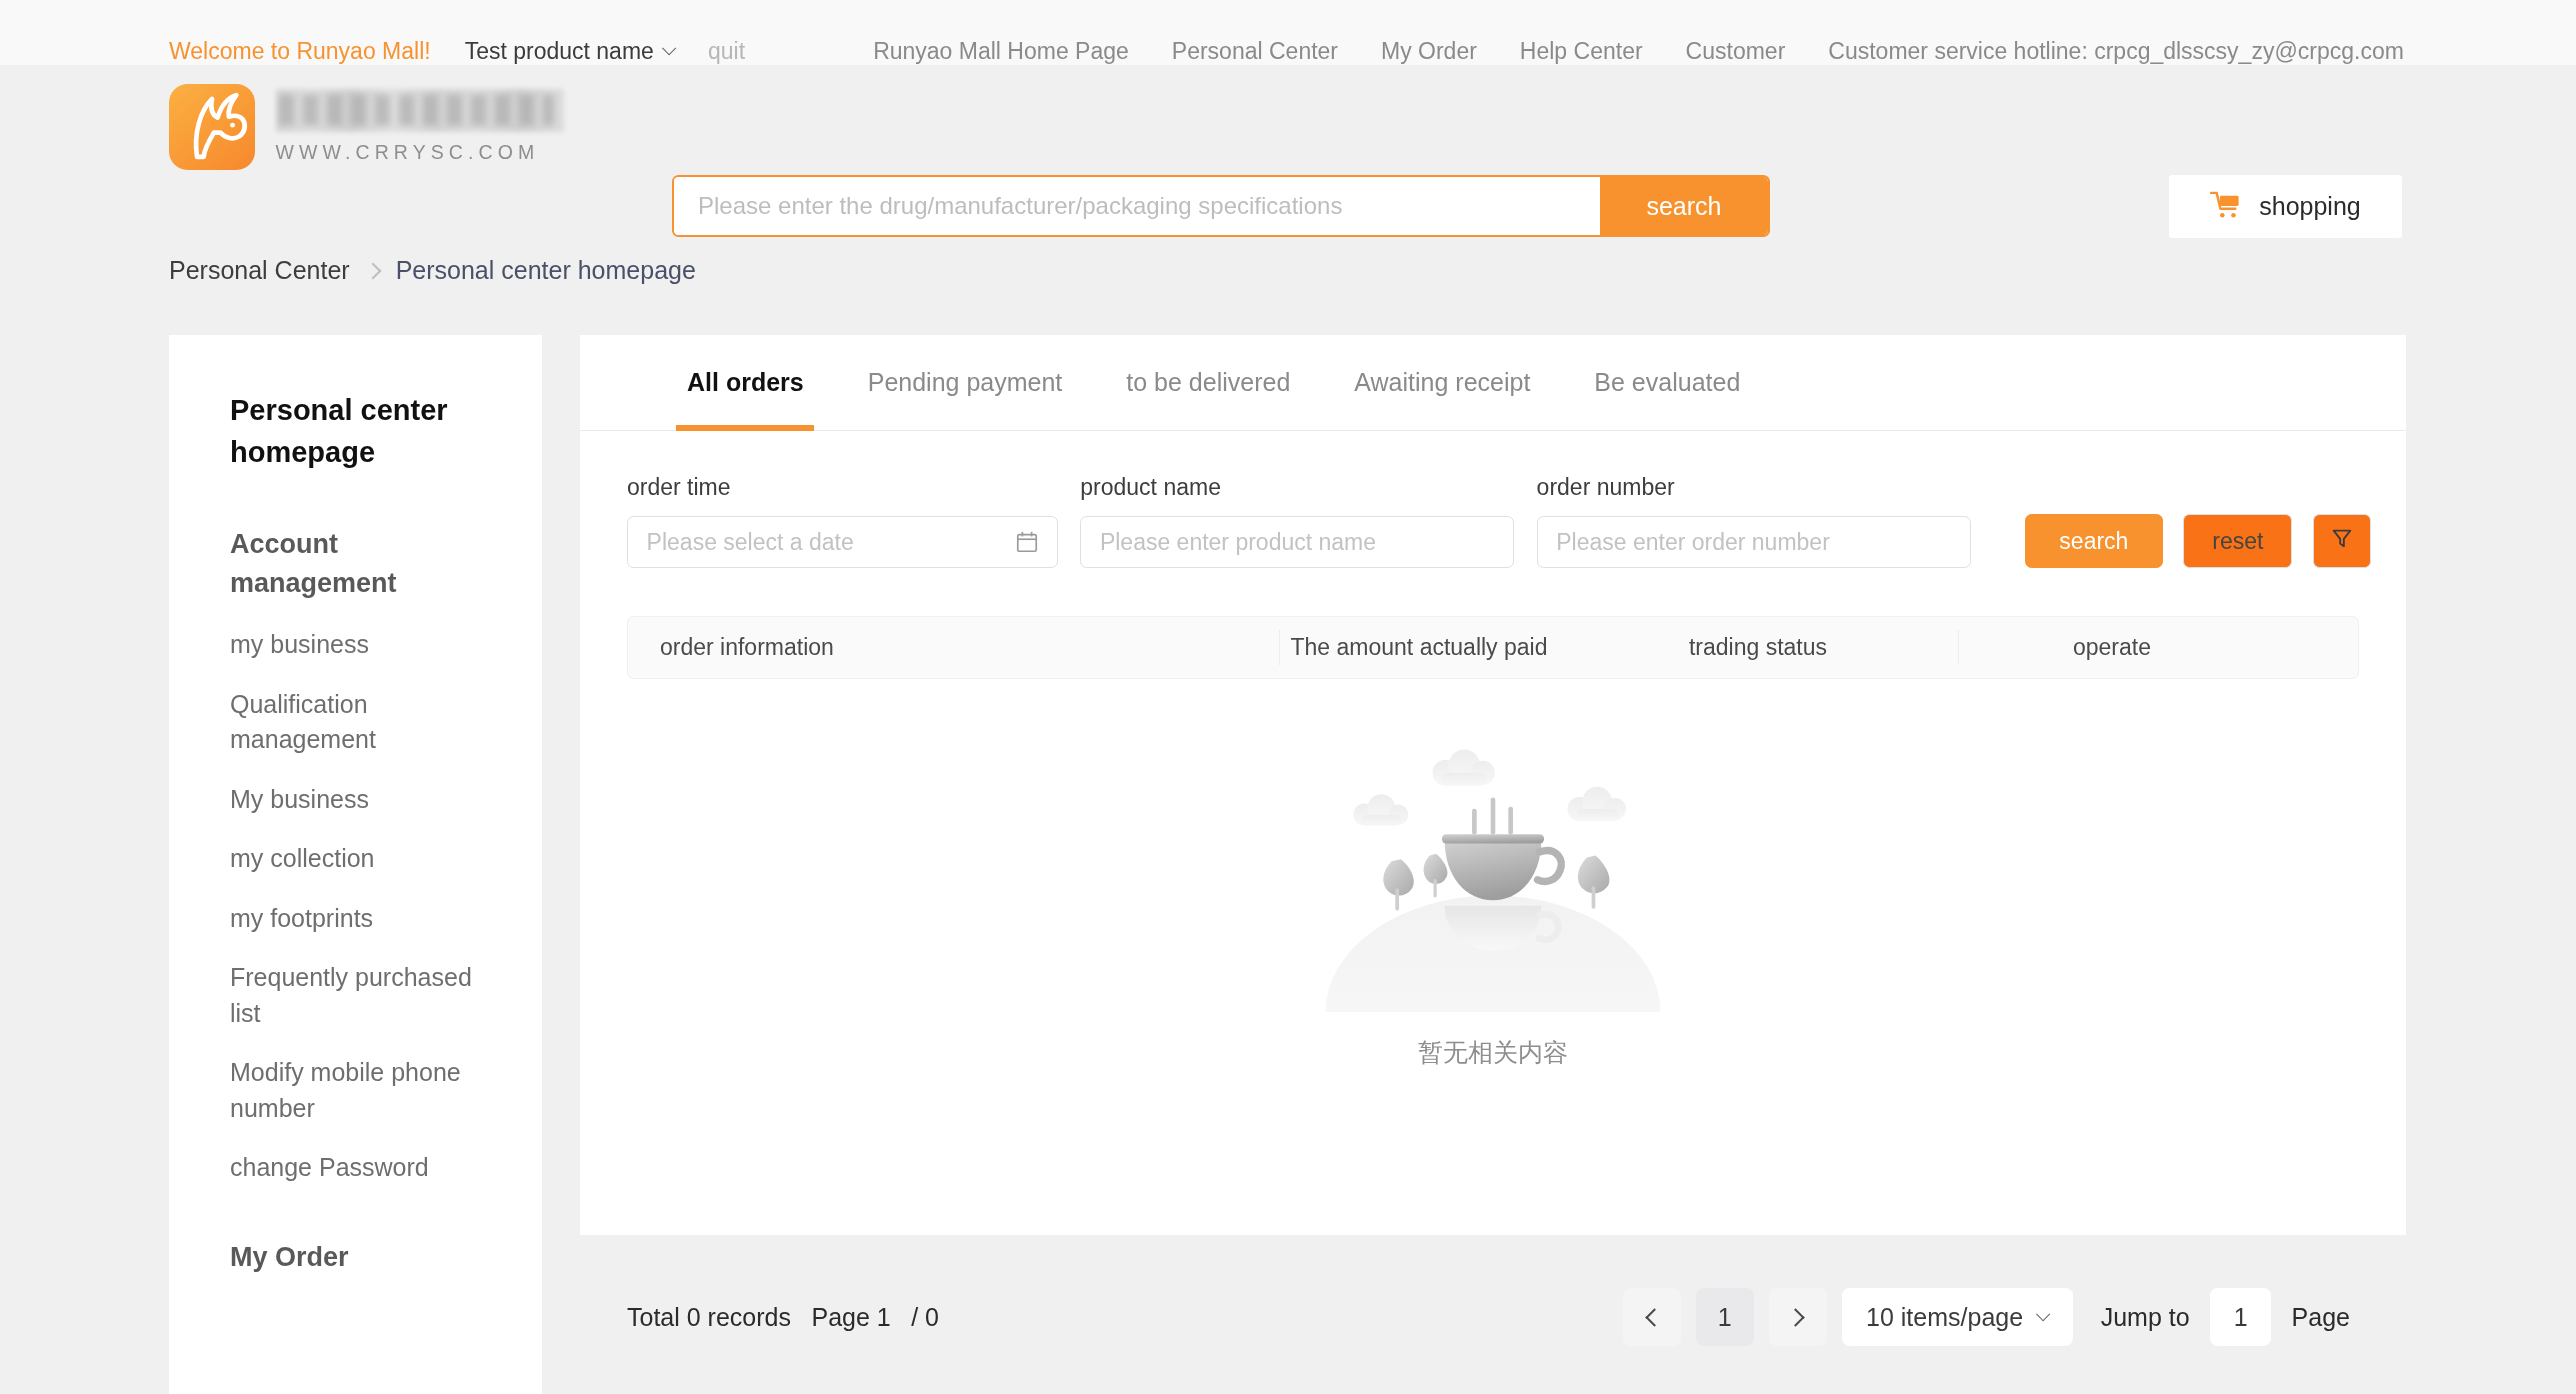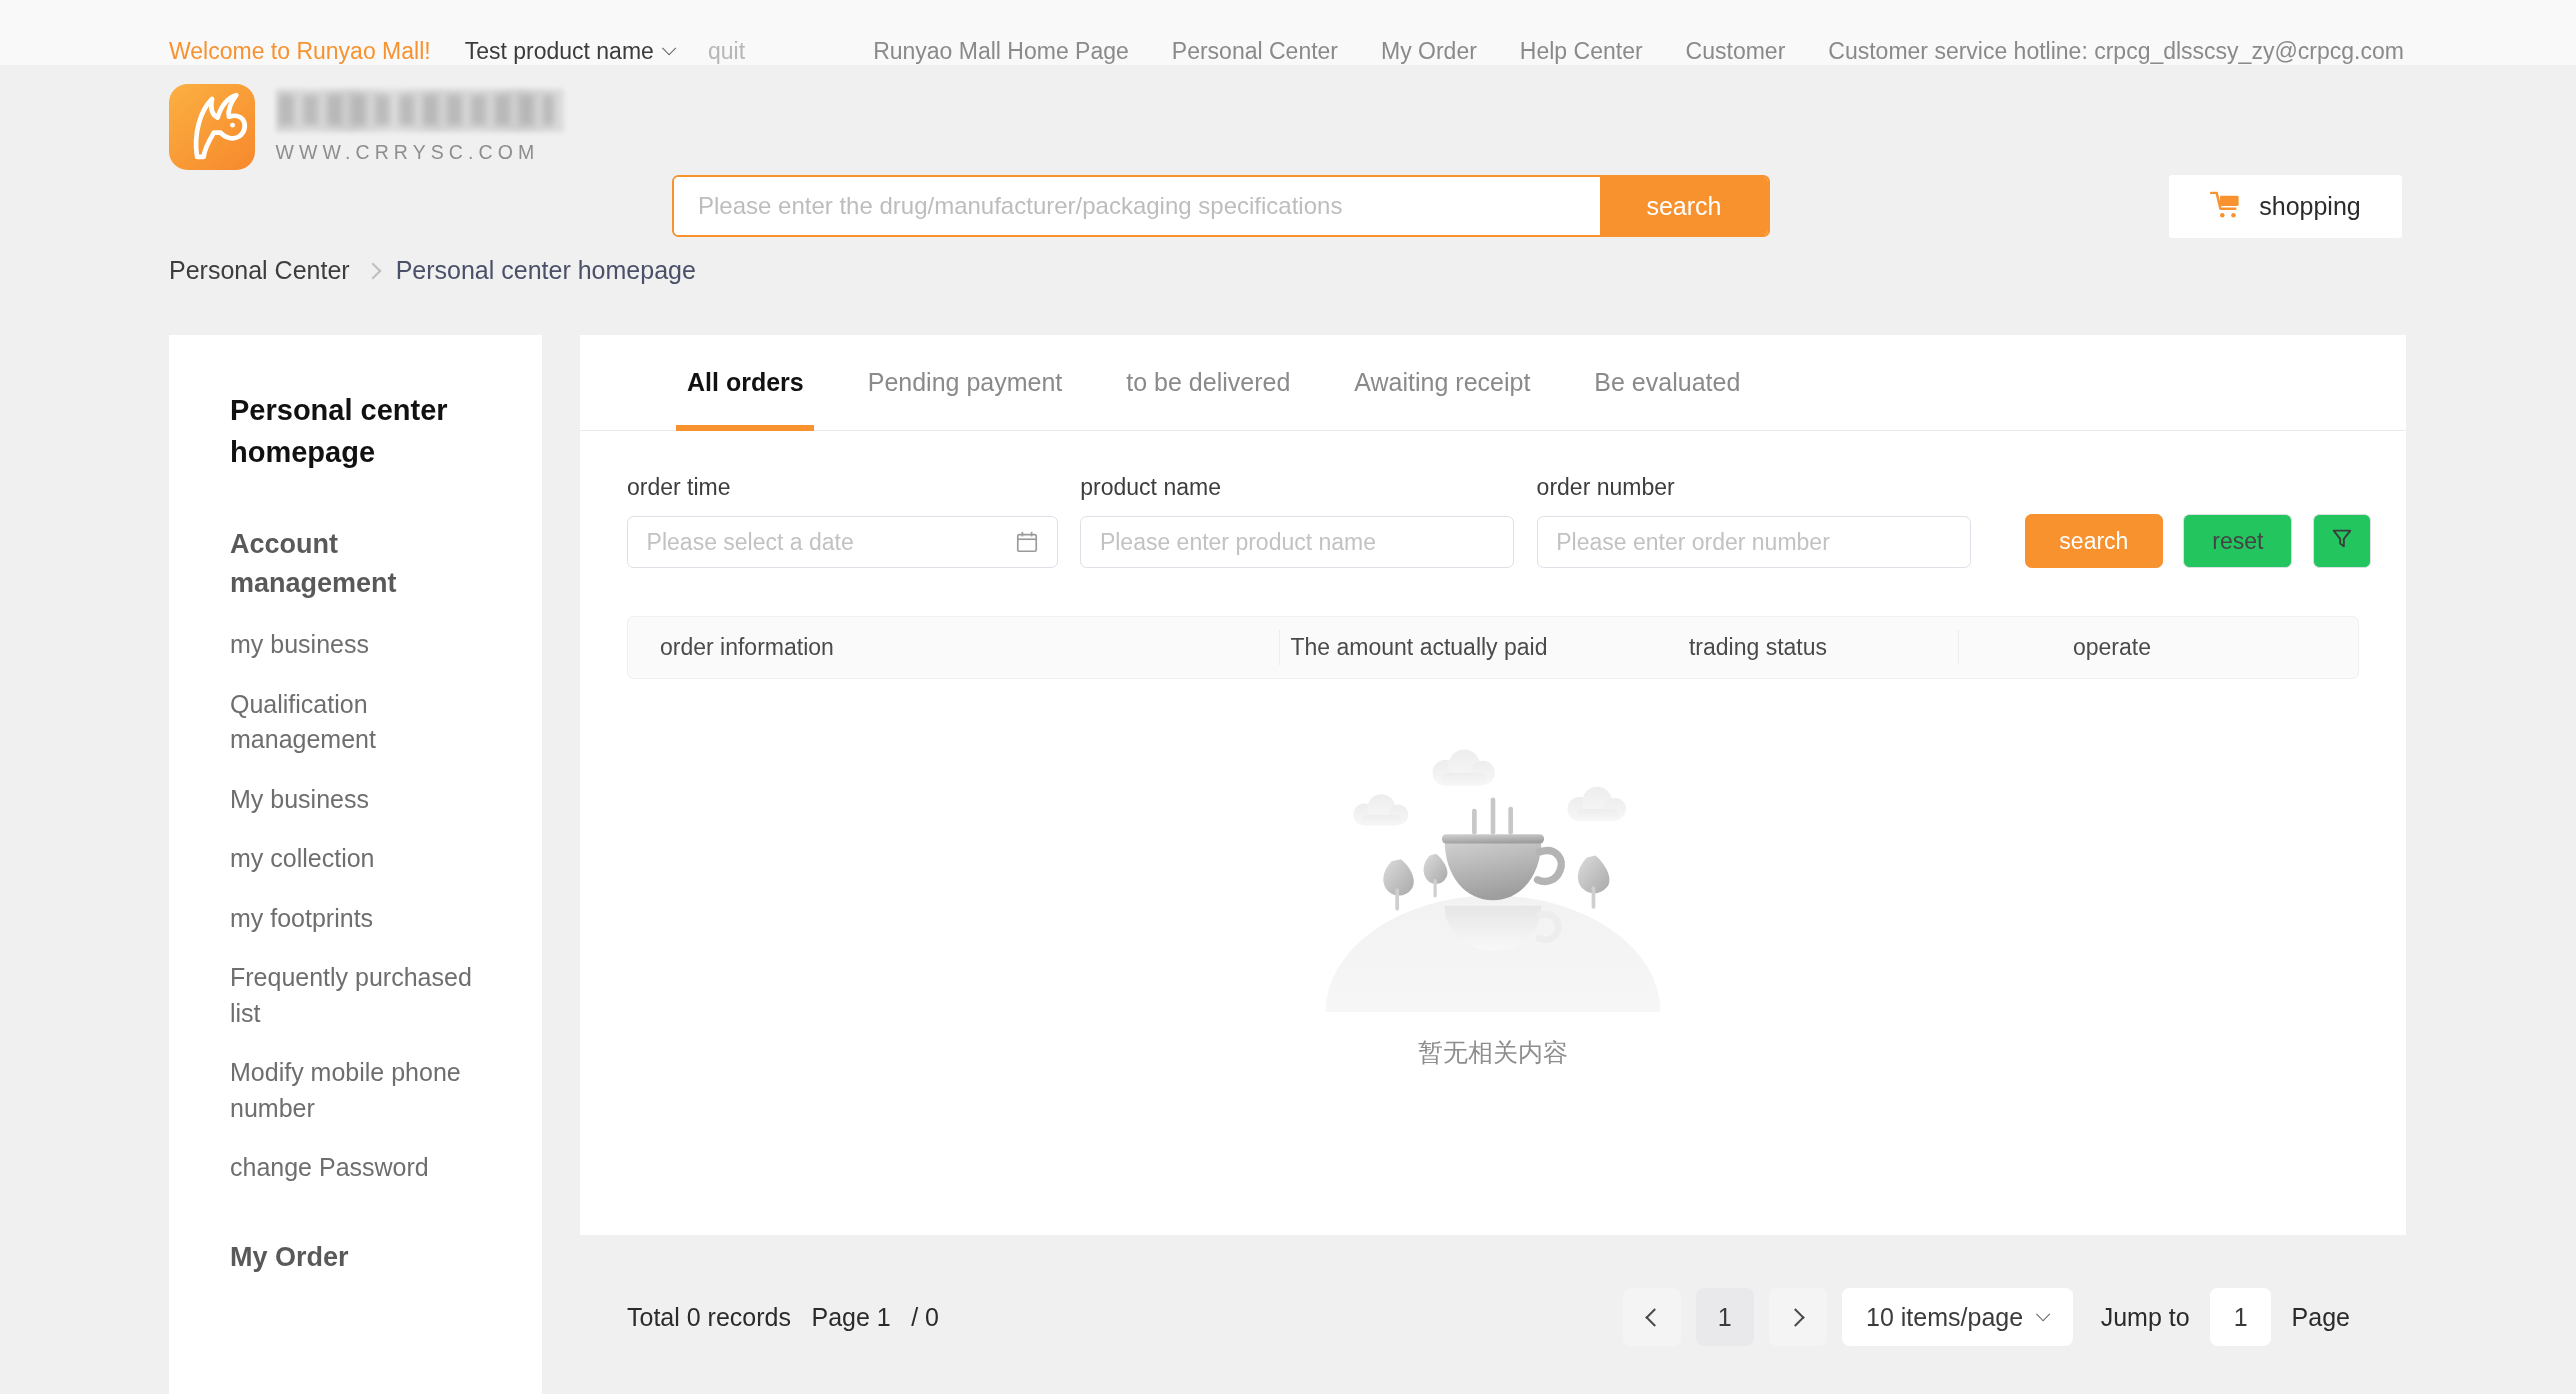--- a/index.html
+++ b/index.html
@@ -138,21 +138,21 @@
     background: #fff; font-family: "Liberation Sans", sans-serif;
   }
   .inp::placeholder { color: #c2c2c2; }
   .inp-date { width: 431px; padding-right: 50px; }
   .date-wrap { position: relative; }
   .date-icon { position: absolute; right: 18.6px; top: 14px; pointer-events: none; }
   .inp-product { width: 434px; }
   .inp-order { width: 434px; }
   .btn {
     height: 54px; border-radius: 6.5px; font-size: 23px; cursor: pointer;
-    border: 1.9px solid #dcdfe6; background: #22c55e; color: #444;
+    border: 1.9px solid #dcdfe6; background: #f97316; color: #444;
     font-family: "Liberation Sans", sans-serif;
   }
   .btn-search { background: #f7922f; border-color: #f7922f; color: #fff; width: 138px; margin-left: 32px; }
   .btn-reset { width: 109px; margin-left: 20.5px; }
   .btn-filter { width: 58px; margin-left: 20.5px; display: flex; align-items: center; justify-content: center; }
 
   
   .table-head {
     margin: 48px 47px 0 47px; height: 63px; background: #fafafa;
     border: 1.9px solid #f0f0f0; border-radius: 6.5px;

